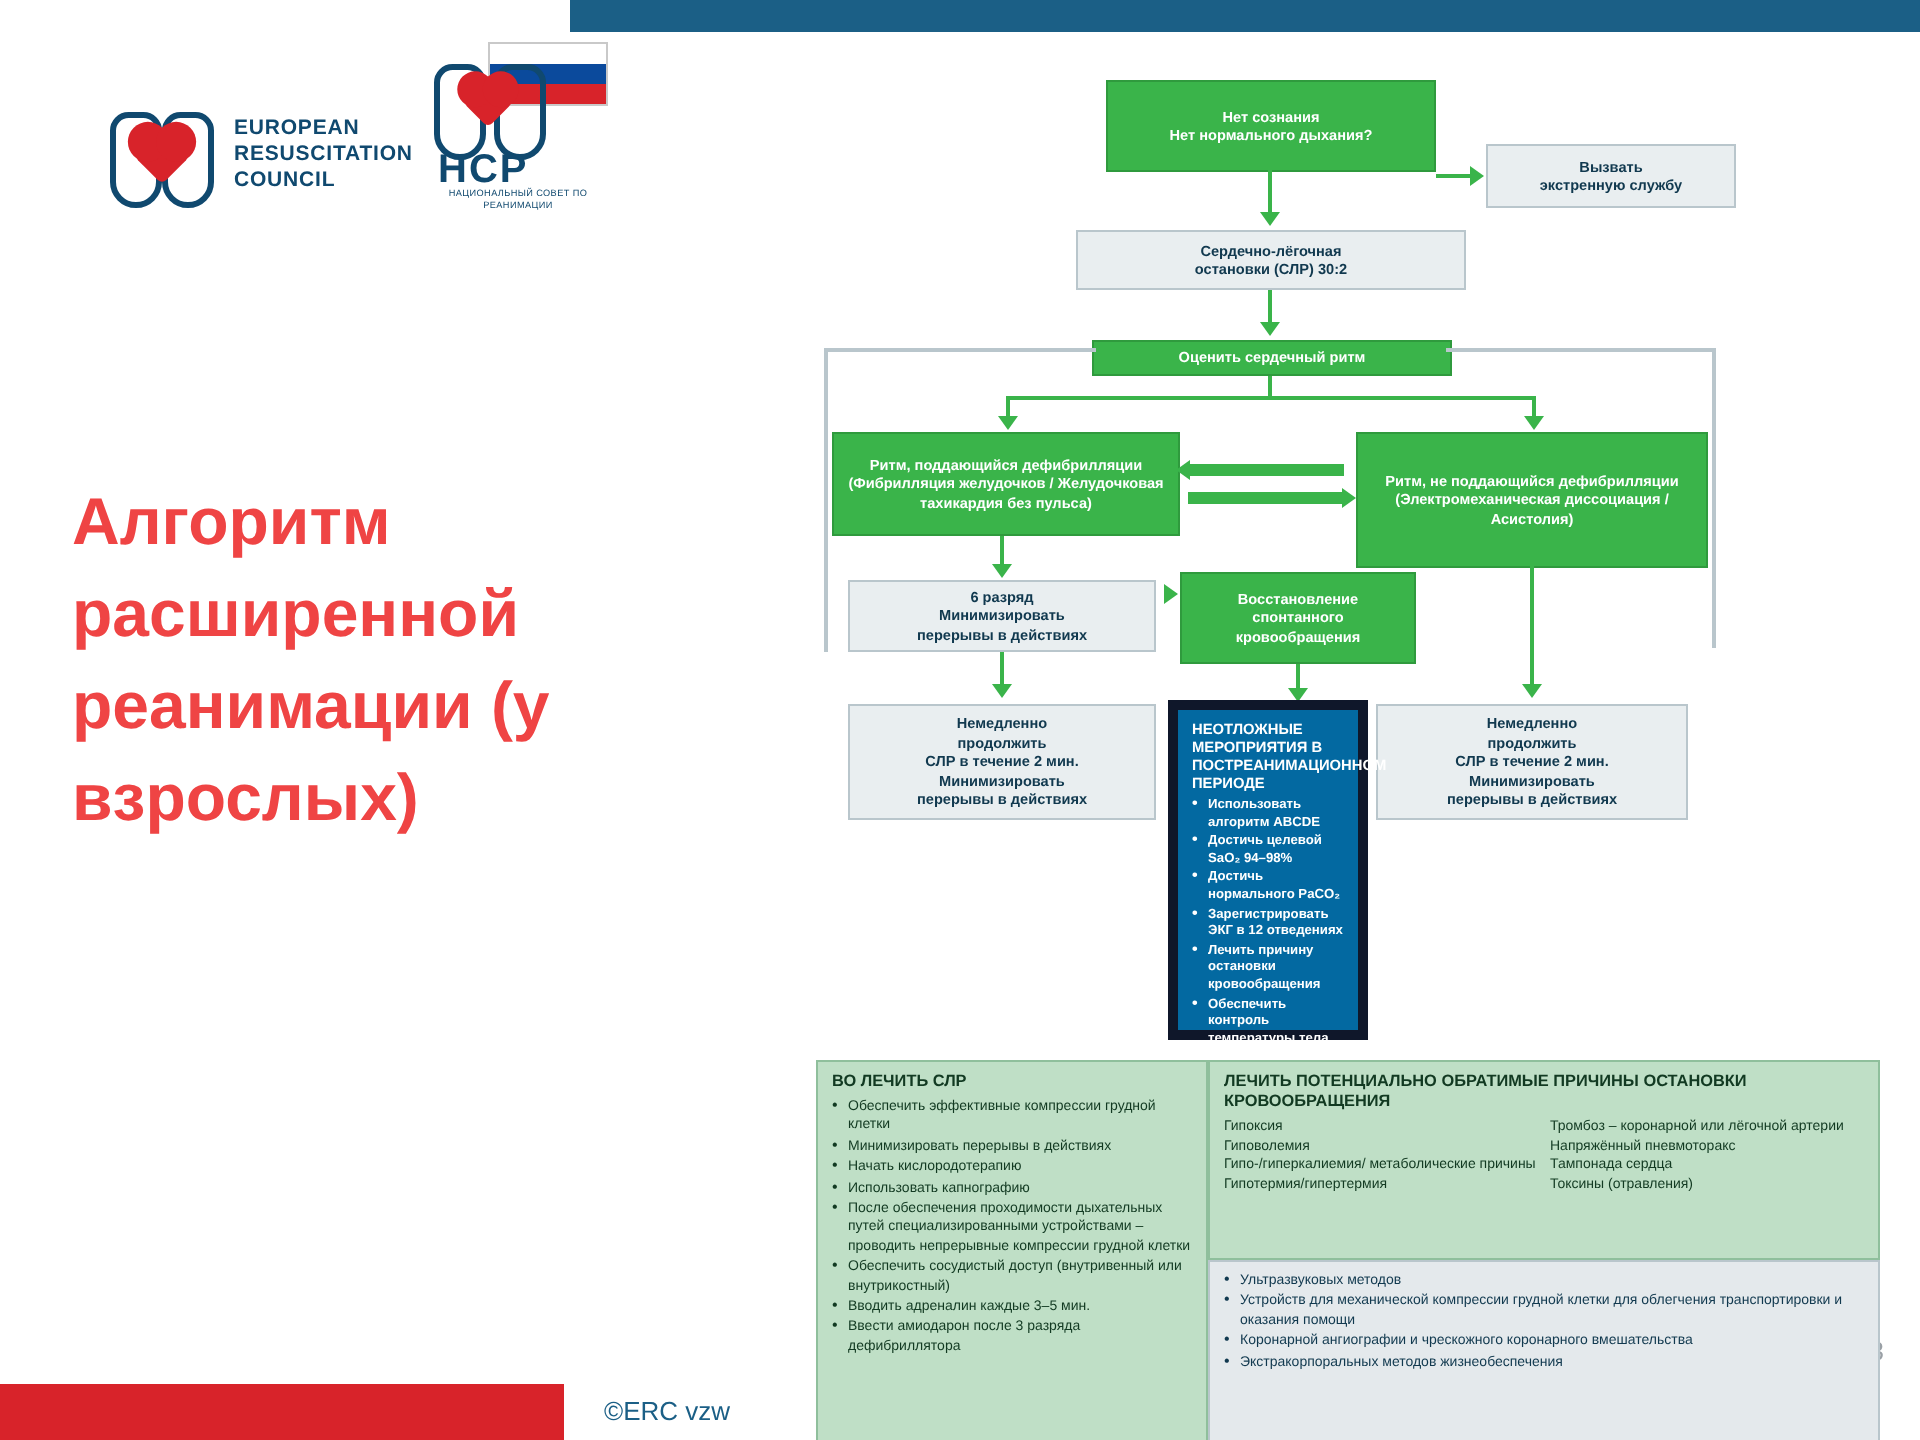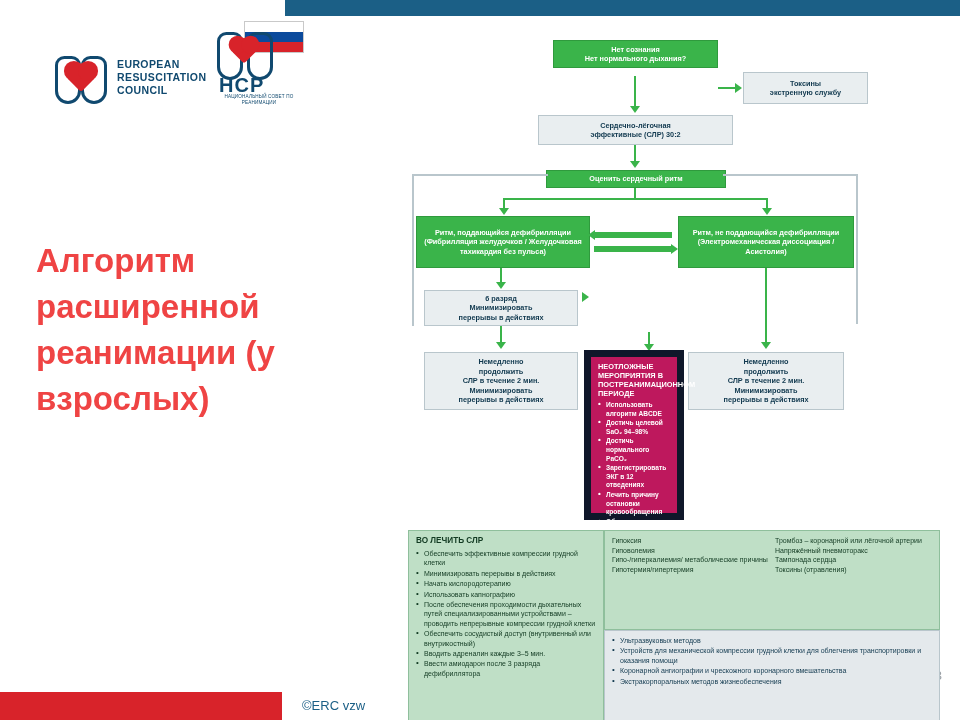--- a/index.html
+++ b/index.html
@@ -108,21 +108,21 @@
   }
   .green {
     background:#3ab44a; color:#ffffff; border:1px solid #2f9a3d;
     display:flex; align-items:center; justify-content:center; padding:2px;
   }
   .grey {
     background:#e9eef0; color:#11394f; border:1px solid #b9c6cc;
     display:flex; align-items:center; justify-content:center; padding:2px;
   }
   .blue {
-    background:#be185d; color:#ffffff; border:7px solid #0f172a;
+    background:#0369a1; color:#ffffff; border:5px solid #0f172a;
   }
   .lightgreen {
     background:#bfdfc6; color:#123a22; border:1px solid #8fbf9c;
   }
   .lightgrey {
     background:#e4e9ec; color:#11394f; border:1px solid #b9c6cc;
   }
 
   .line { position:absolute; background:#3ab44a; }
   .line-grey { position:absolute; background:#b9c6cc; }
@@ -199,34 +199,34 @@
 </div>
 
 <div class="title">Алгоритм расширенной реанимации (у взрослых)</div>
 
 <div class="slide-num">3</div>
 <div class="footer-red"></div>
 <div class="footer-copy">©ERC vzw</div>
 
 <div class="algo">
 
-  <div class="box green" style="left:155px; top:10px; width:165px; height:28px; white-space:pre-line;">Нет сознания
+  <div class="box green" style="left:155px; top:10px; width:165px; height:46px; white-space:pre-line;">Нет сознания
 Нет нормального дыхания?</div>
 
-  <div class="box grey" style="left:345px; top:42px; width:125px; height:32px; white-space:pre-line;">Токсины
+  <div class="box grey" style="left:345px; top:42px; width:125px; height:32px; white-space:pre-line;">Вызвать
 экстренную службу</div>
 
   <div class="line" style="left:320px; top:57px; width:18px; height:2px;"></div>
   <div class="arrow-right" style="left:337px; top:53px;"></div>
 
   <div class="line" style="left:236px; top:46px; width:2px; height:32px;"></div>
   <div class="arrow-down" style="left:232px; top:76px;"></div>
 
   <div class="box grey" style="left:140px; top:85px; width:195px; height:30px; white-space:pre-line;">Сердечно-лёгочная
-эффективные (СЛР) 30:2</div>
+остановки (СЛР) 30:2</div>
 
   <div class="line" style="left:236px; top:115px; width:2px; height:18px;"></div>
   <div class="arrow-down" style="left:232px; top:131px;"></div>
 
   <div class="box green" style="left:148px; top:140px; width:180px; height:18px;">Оценить сердечный ритм</div>
 
   <div class="line-grey" style="left:14px; top:144px; width:2px; height:14px;"></div>
   <div class="line-grey" style="left:14px; top:144px; width:136px; height:2px;"></div>
   <div class="line-grey" style="left:14px; top:156px; width:2px; height:140px;"></div>
   <div class="line-grey" style="left:325px; top:144px; width:135px; height:2px;"></div>
@@ -234,34 +234,37 @@
 
   <div class="line" style="left:236px; top:158px; width:2px; height:12px;"></div>
   <div class="line" style="left:105px; top:168px; width:265px; height:2px;"></div>
   <div class="line" style="left:105px; top:168px; width:2px; height:12px;"></div>
   <div class="line" style="left:368px; top:168px; width:2px; height:12px;"></div>
   <div class="arrow-down" style="left:101px; top:178px;"></div>
   <div class="arrow-down" style="left:364px; top:178px;"></div>
 
   <div class="box green" style="left:18px; top:186px; width:174px; height:52px;">Ритм, поддающийся дефибрилляции (Фибрилляция желудочков / Желудочковая тахикардия без пульса)</div>
 
-  <div class="box green" style="left:280px; top:186px; width:176px; height:52px;">Ритм, не поддающийся дефибрилляции (Электромеханическая диссоциация / Асистолия)</div>
+  <div class="box green" style="left:280px; top:186px; width:176px; height:68px;">Ритм, не поддающийся дефибрилляции (Электромеханическая диссоциация / Асистолия)</div>
 
   <div class="line" style="left:196px; top:202px; width:78px; height:6px;"></div>
   <div class="line" style="left:196px; top:216px; width:78px; height:6px;"></div>
   <div class="arrow-left" style="left:190px; top:200px;"></div>
   <div class="arrow-right" style="left:273px; top:214px;"></div>
 
   <div class="line" style="left:102px; top:238px; width:2px; height:16px;"></div>
   <div class="arrow-down" style="left:98px; top:252px;"></div>
 
   <div class="box grey" style="left:26px; top:260px; width:154px; height:36px; white-space:pre-line;">6 разряд
 Минимизировать
 перерывы в действиях</div>
 
+  <div class="box green" style="left:192px; top:256px; width:118px; height:46px; white-space:pre-line;">Восстановление
+спонтанного
+кровообращения</div>
 
   <div class="arrow-right" style="left:184px; top:262px;"></div>
 
   <div class="line" style="left:250px; top:302px; width:2px; height:14px;"></div>
   <div class="arrow-down" style="left:246px; top:314px;"></div>
 
   <div class="line" style="left:102px; top:296px; width:2px; height:18px;"></div>
   <div class="arrow-down" style="left:98px; top:312px;"></div>
 
   <div class="line" style="left:367px; top:238px; width:2px; height:76px;"></div>
@@ -299,20 +302,21 @@
       <li>Начать кислородотерапию</li>
       <li>Использовать капнографию</li>
       <li>После обеспечения проходимости дыхательных путей специализированными устройствами – проводить непрерывные компрессии грудной клетки</li>
       <li>Обеспечить сосудистый доступ (внутривенный или внутрикостный)</li>
       <li>Вводить адреналин каждые 3–5 мин.</li>
       <li>Ввести амиодарон после 3 разряда дефибриллятора</li>
     </ul>
   </div>
 
   <div class="panel lightgreen" style="left:206px; top:500px; width:336px; height:100px;">
+    <h4>ЛЕЧИТЬ ПОТЕНЦИАЛЬНО ОБРАТИМЫЕ ПРИЧИНЫ ОСТАНОВКИ КРОВООБРАЩЕНИЯ</h4>
     <div class="twocol">
       <div>
         <div class="plain">Гипоксия</div>
         <div class="plain">Гиповолемия</div>
         <div class="plain">Гипо-/гиперкалиемия/ метаболические причины</div>
         <div class="plain">Гипотермия/гипертермия</div>
       </div>
       <div>
         <div class="plain">Тромбоз – коронарной или лёгочной артерии</div>
         <div class="plain">Напряжённый пневмоторакс</div>

